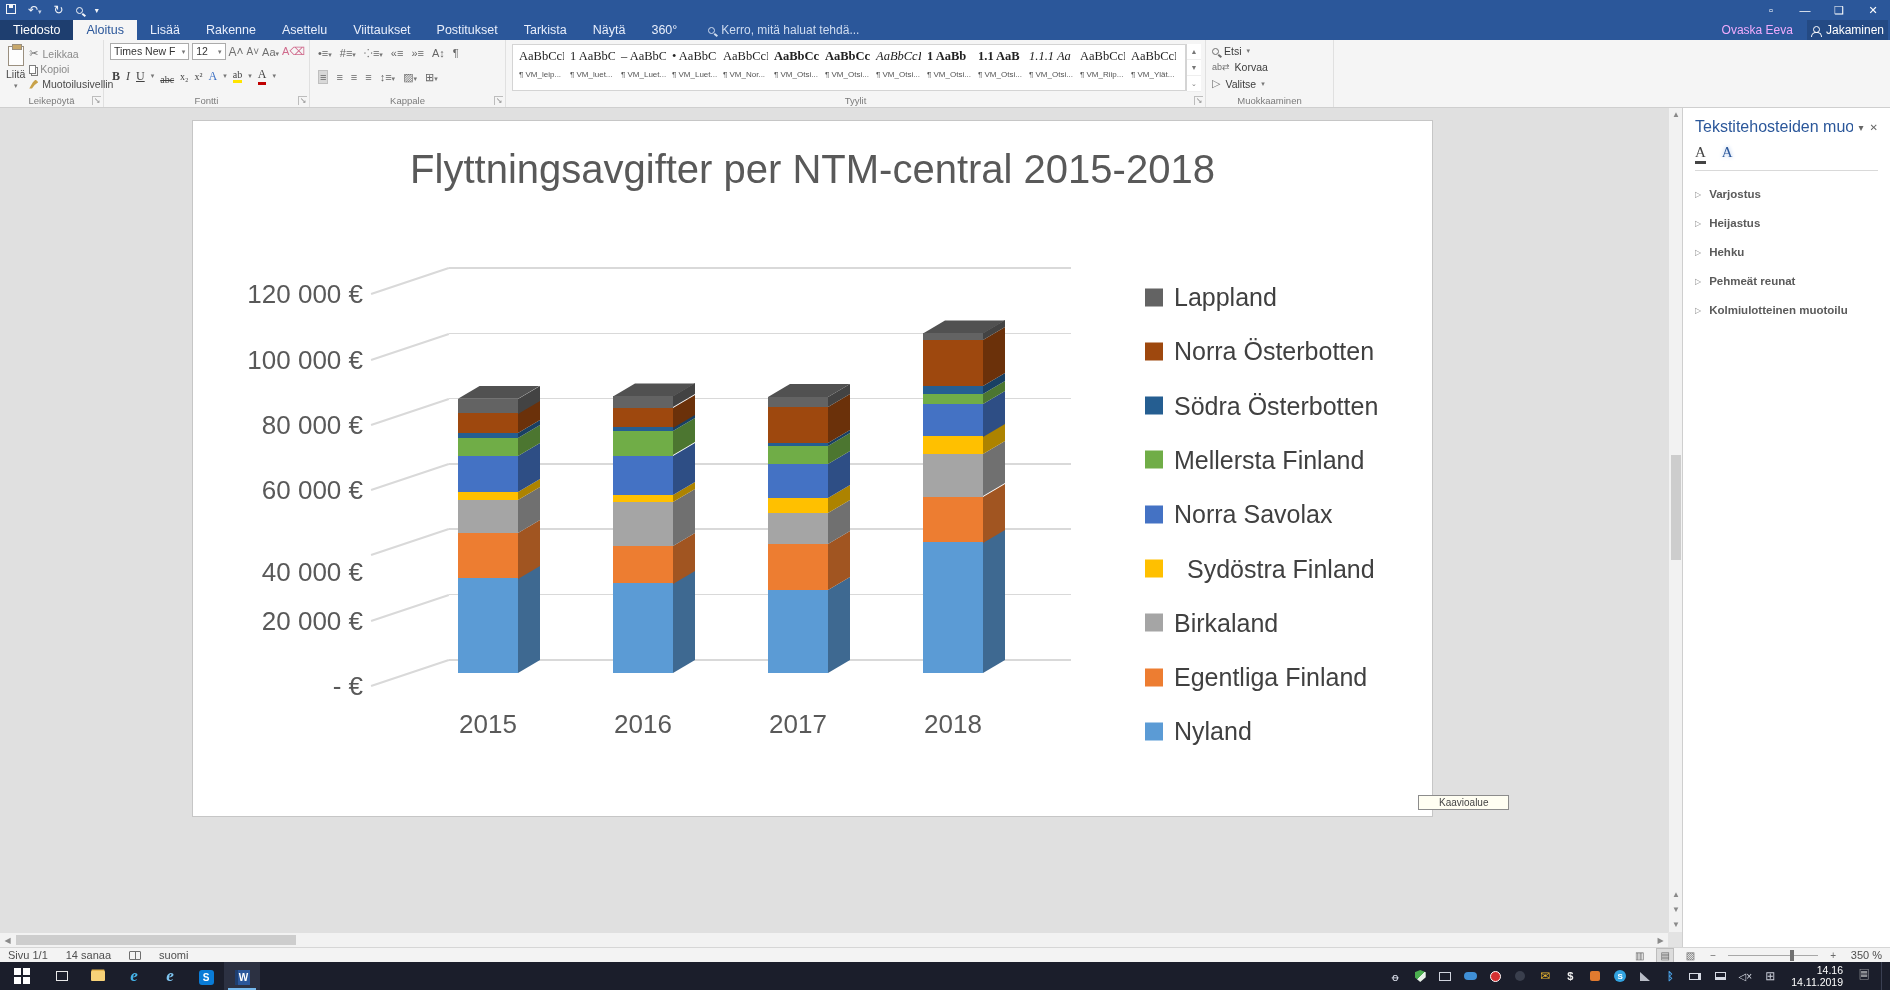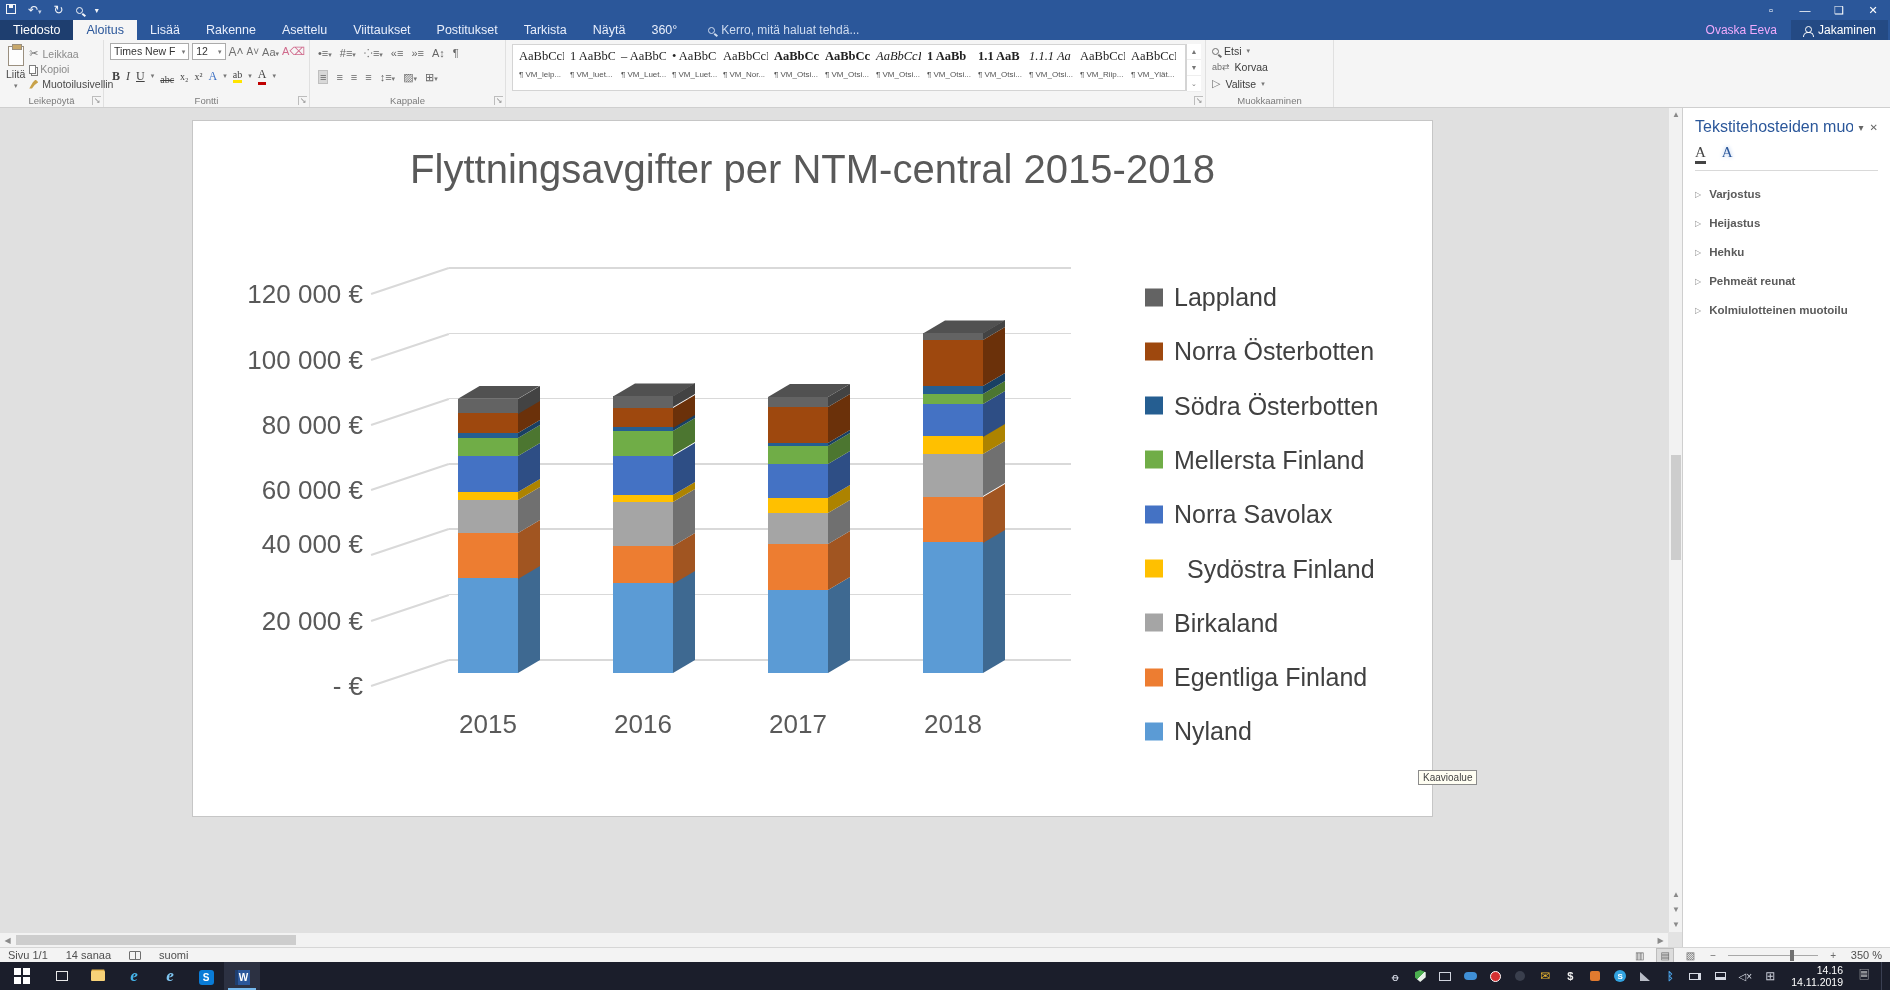--- a/index.html
+++ b/index.html
@@ -17,21 +17,21 @@
   .wtitle{position:absolute;left:0;right:0;top:0;height:20px;line-height:19px;text-align:center;font-size:11.5px;color:#f2f6fc;}
   .wincontrols{position:absolute;right:0;top:0;height:21px;display:flex;}
   .wincontrols div{width:34px;text-align:center;line-height:20px;font-size:11px;color:#fff;}
   .tabrow{position:absolute;left:0;top:20px;right:0;height:20px;display:flex;align-items:stretch;}
   .tab{padding:0 13px;font-size:12.5px;line-height:20px;color:#e8eefb;white-space:nowrap;}
   .tab.file{background:#1e3e6f;color:#fff;}
   .tab.active{background:#f5f5f5;color:#2b579a;}
   .tellme{display:flex;align-items:center;gap:6px;margin-left:18px;font-size:12px;color:#cfdcf0;}
   .tr-right{margin-left:auto;display:flex;align-items:center;gap:14px;padding-right:2px;}
   .account{font-size:12px;color:#f0abfc;}
-  .sharebtn{display:flex;align-items:center;gap:6px;background:#244a84;height:20px;padding:0 12px;font-size:12px;color:#fff;}
+  .sharebtn{display:flex;align-items:center;gap:6px;background:#244a84;height:20px;padding:0 4px;font-size:12px;color:#fff;}
   .person{display:inline-block;width:9px;height:9px;position:relative;}
   .person:before{content:"";position:absolute;left:2px;top:0;width:5px;height:5px;border:1.2px solid #fff;border-radius:50%;}
   .person:after{content:"";position:absolute;left:0;top:6px;width:9px;height:4px;border:1.2px solid #fff;border-bottom:none;border-radius:5px 5px 0 0;}
 
   
   .ribbon{position:absolute;left:0;top:40px;width:1890px;height:68px;background:#f5f5f5;border-bottom:1px solid #cfcfcf;display:flex;}
   .rgroup{position:relative;height:100%;border-right:1px solid #e0e0e0;padding:3px 4px 14px 6px;}
   .rgl{position:absolute;bottom:1px;left:0;right:0;text-align:center;font-size:9.5px;color:#7b7b7b;}
   .launcher{position:absolute;right:2px;bottom:2px;font-size:8px;color:#8a8a8a;border-left:1px solid #bdbdbd;border-top:1px solid #bdbdbd;width:9px;height:9px;line-height:8px;text-align:center;}
   .smalllab{font-size:10.5px;color:#4a4a4a;}
@@ -83,21 +83,21 @@
   .gridh{position:absolute;height:1.6px;background:#d9d9d9;}
   .gridd{position:absolute;width:82px;height:1.6px;background:#d9d9d9;transform-origin:0 50%;transform:rotate(-18.43deg);}
   .seg{position:absolute;}
   .segside{position:absolute;transform:skewY(-30.6deg);transform-origin:0 0;}
   .segcap{position:absolute;}
   .xcat{position:absolute;width:120px;text-align:center;font-size:26px;color:#595959;}
   .xlabel{position:absolute;text-align:center;font-size:24px;color:#404040;}
   .legitem{position:absolute;left:952px;display:flex;align-items:center;gap:11px;transform:translateY(-50%);}
   .legsw{width:18px;height:18px;flex:0 0 18px;}
   .leglab{font-size:25px;color:#404040;white-space:nowrap;}
-  .tooltip{position:absolute;left:1418px;top:770px;background:#fffef2;border:1px solid #8c8c8c;font-size:10px;color:#444;padding:1px 4px;z-index:30;}
+  .tooltip{position:absolute;left:1418px;top:795px;background:#fffef2;border:1px solid #8c8c8c;font-size:10px;color:#444;padding:1px 20px;z-index:30;}
 
   
   .vscroll{position:absolute;left:1668px;top:108px;width:14px;height:824px;background:#f2f2f2;border-left:1px solid #e0e0e0;}
   .vthumb{position:absolute;left:2px;width:10px;background:#cdcdcd;}
   .sarrow{position:absolute;left:0;width:14px;height:14px;text-align:center;font-size:8px;color:#8a8a8a;line-height:14px;}
   .hscroll{position:absolute;left:0;top:932px;width:1668px;height:15px;background:#f2f2f2;border-top:1px solid #e0e0e0;}
   .hthumb{position:absolute;left:16px;top:2px;width:280px;height:10px;background:#cdcdcd;}
   .harrow{position:absolute;top:0;width:15px;height:15px;font-size:8px;color:#8a8a8a;text-align:center;line-height:15px;}
 
   
@@ -321,20 +321,21 @@
           <div class="stycell">
             <div class="prev">AaBbCcI</div>
             <div class="nm">¶ VM_Ylät...</div>
           </div>
         </div>
       <div class="stscroll">
         <div>▲</div>
         <div>▼</div>
         <div>⌄</div>
       </div>
+      <div class="rgl">Tyylit</div>
       <div class="launcher">↘</div>
     </div>
 
     <div class="rgroup g-edit">
       <div class="editcol">
         <div class="row">
             <span class="i-lens" style="color:#6f6f6f;"></span>
             <span>Etsi</span>
             <span class="drop">▾</span>
           </div>
@@ -365,21 +366,21 @@
           <div class="gridh" style="left: 256px; top: 211.5px; width: 622px;"></div>
           <div class="ytick" style="top: 223.5px;">100 000 €</div>
           <div class="gridd" style="left: 178px; top: 302.8px;"></div>
           <div class="gridh" style="left: 256px; top: 276.8px; width: 622px;"></div>
           <div class="ytick" style="top: 288.8px;">80 000 €</div>
           <div class="gridd" style="left: 178px; top: 368.1px;"></div>
           <div class="gridh" style="left: 256px; top: 342.1px; width: 622px;"></div>
           <div class="ytick" style="top: 354.1px;">60 000 €</div>
           <div class="gridd" style="left: 178px; top: 433.4px;"></div>
           <div class="gridh" style="left: 256px; top: 407.4px; width: 622px;"></div>
-          <div class="ytick" style="top: 408px; padding-left: 24px;">40 000 €</div>
+          <div class="ytick" style="top: 436px; padding-left: 24px;">40 000 €</div>
           <div class="gridd" style="left: 178px; top: 498.7px;"></div>
           <div class="gridh" style="left: 256px; top: 472.7px; width: 622px;"></div>
           <div class="ytick" style="top: 484.7px;">20 000 €</div>
           <div class="gridd" style="left: 178px; top: 564px;"></div>
           <div class="gridh" style="left: 256px; top: 538px; width: 622px;"></div>
           <div class="ytick" style="top: 550px;">-   €</div>
           <div class="seg" style="left: 265px; top: 457.315px; width: 60px; height: 94.685px; background: rgb(91, 155, 213);"></div>
           <div class="segside" style="left: 325px; top: 457.315px; width: 22px; height: 94.685px; background: rgb(62, 105, 145);"></div>
           <div class="seg" style="left: 265px; top: 411.605px; width: 60px; height: 45.71px; background: rgb(237, 125, 49);"></div>
           <div class="segside" style="left: 325px; top: 411.605px; width: 22px; height: 45.71px; background: rgb(161, 85, 33);"></div>

